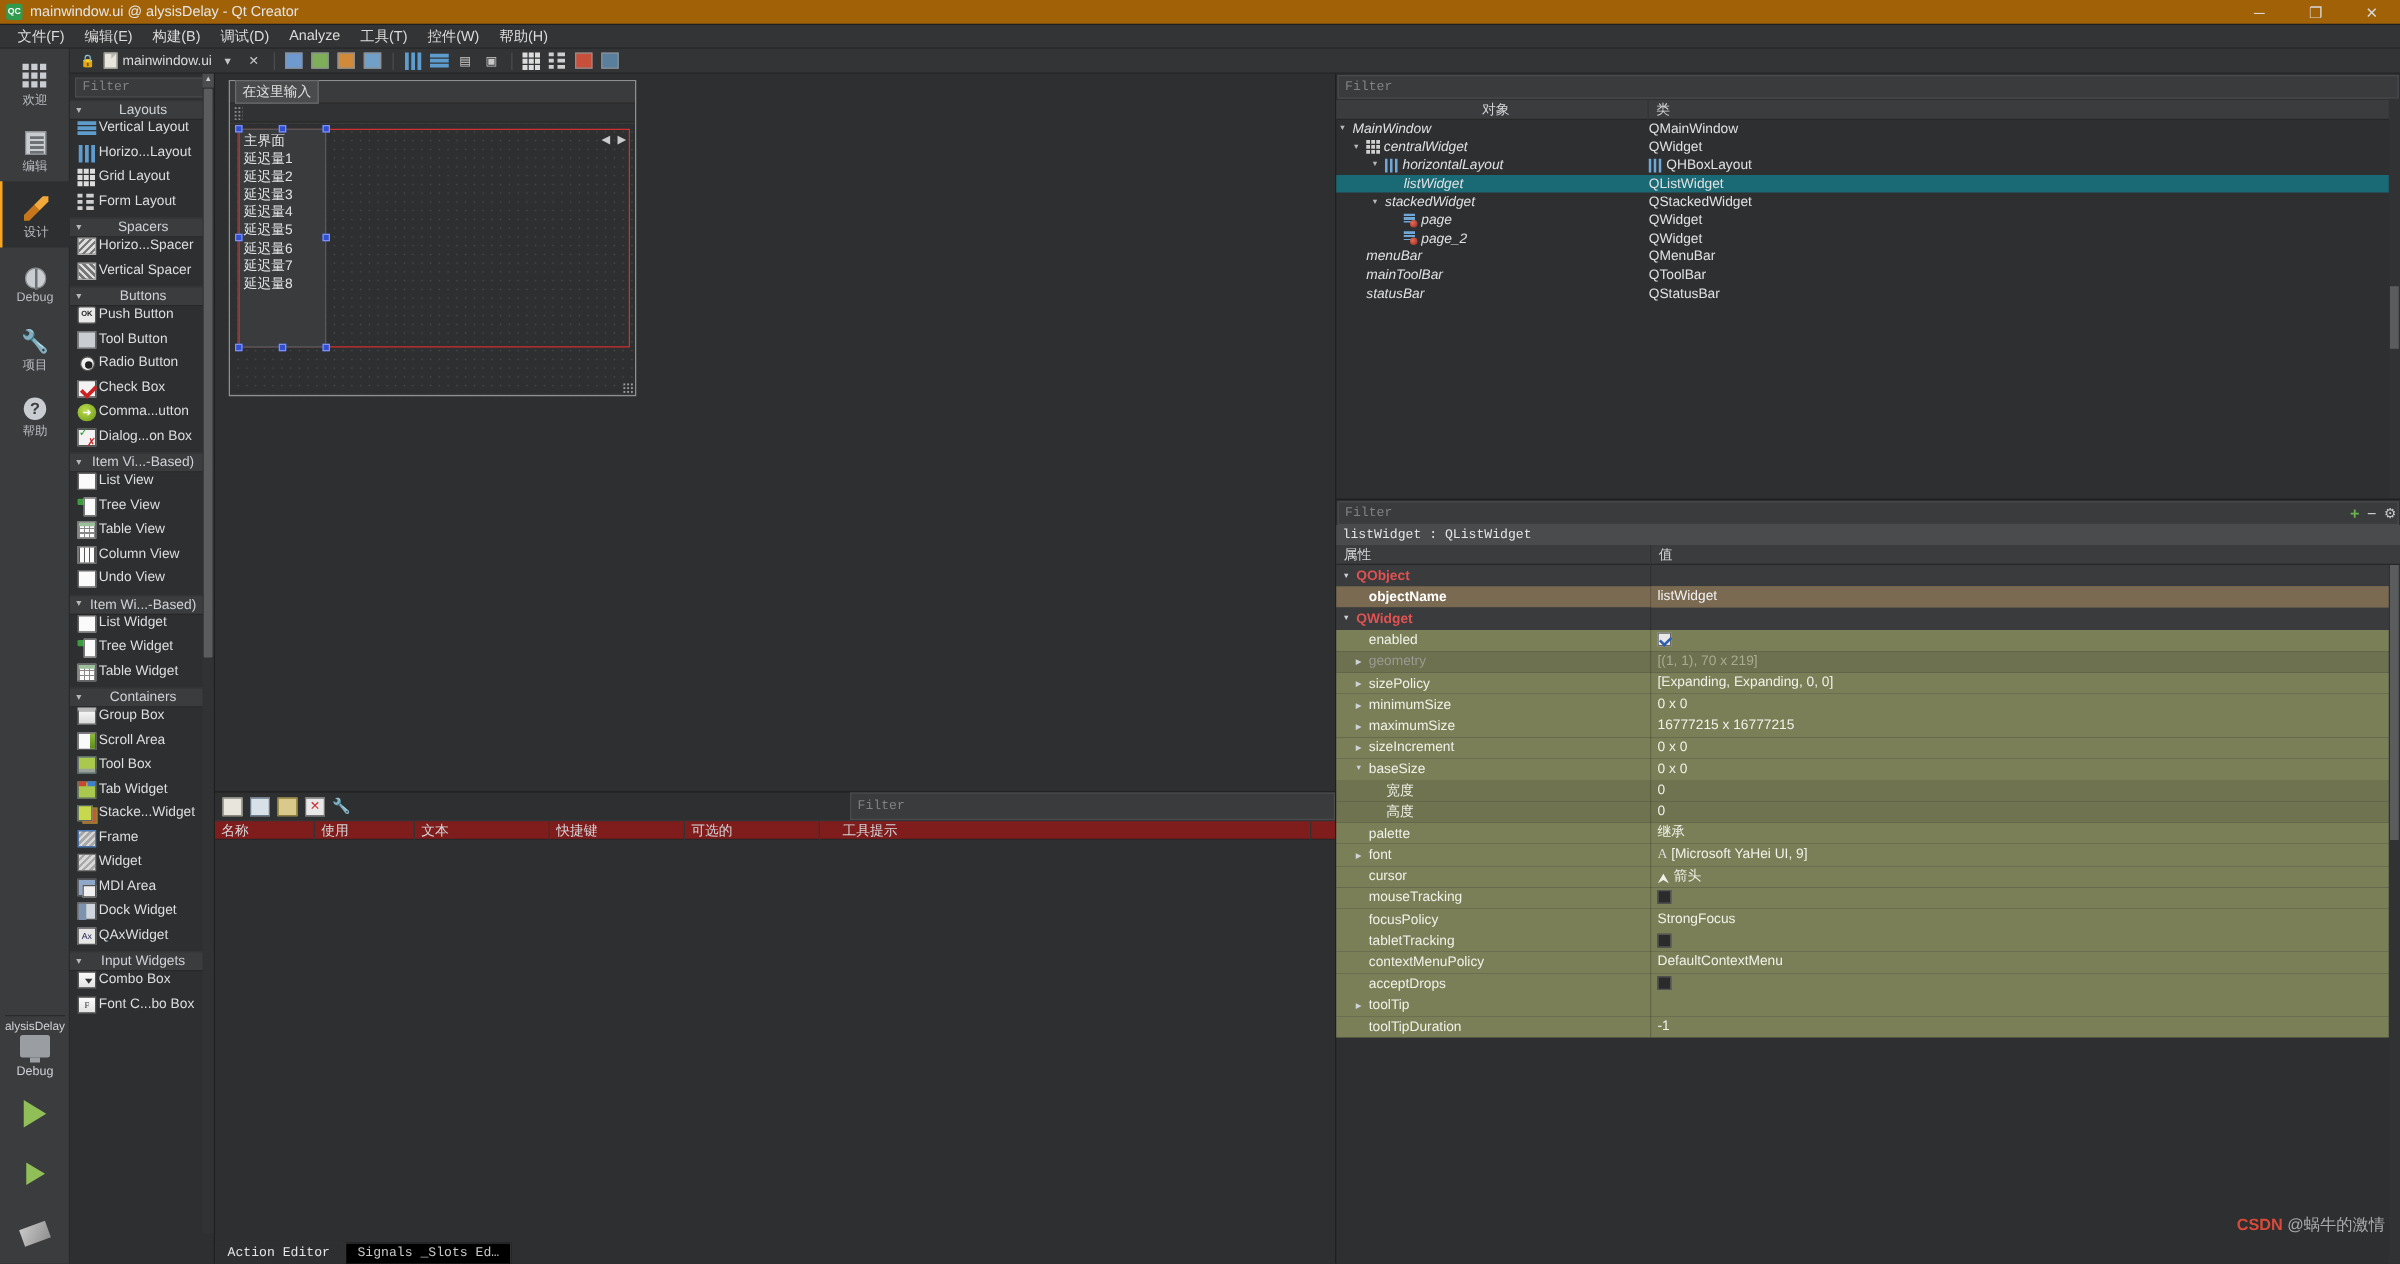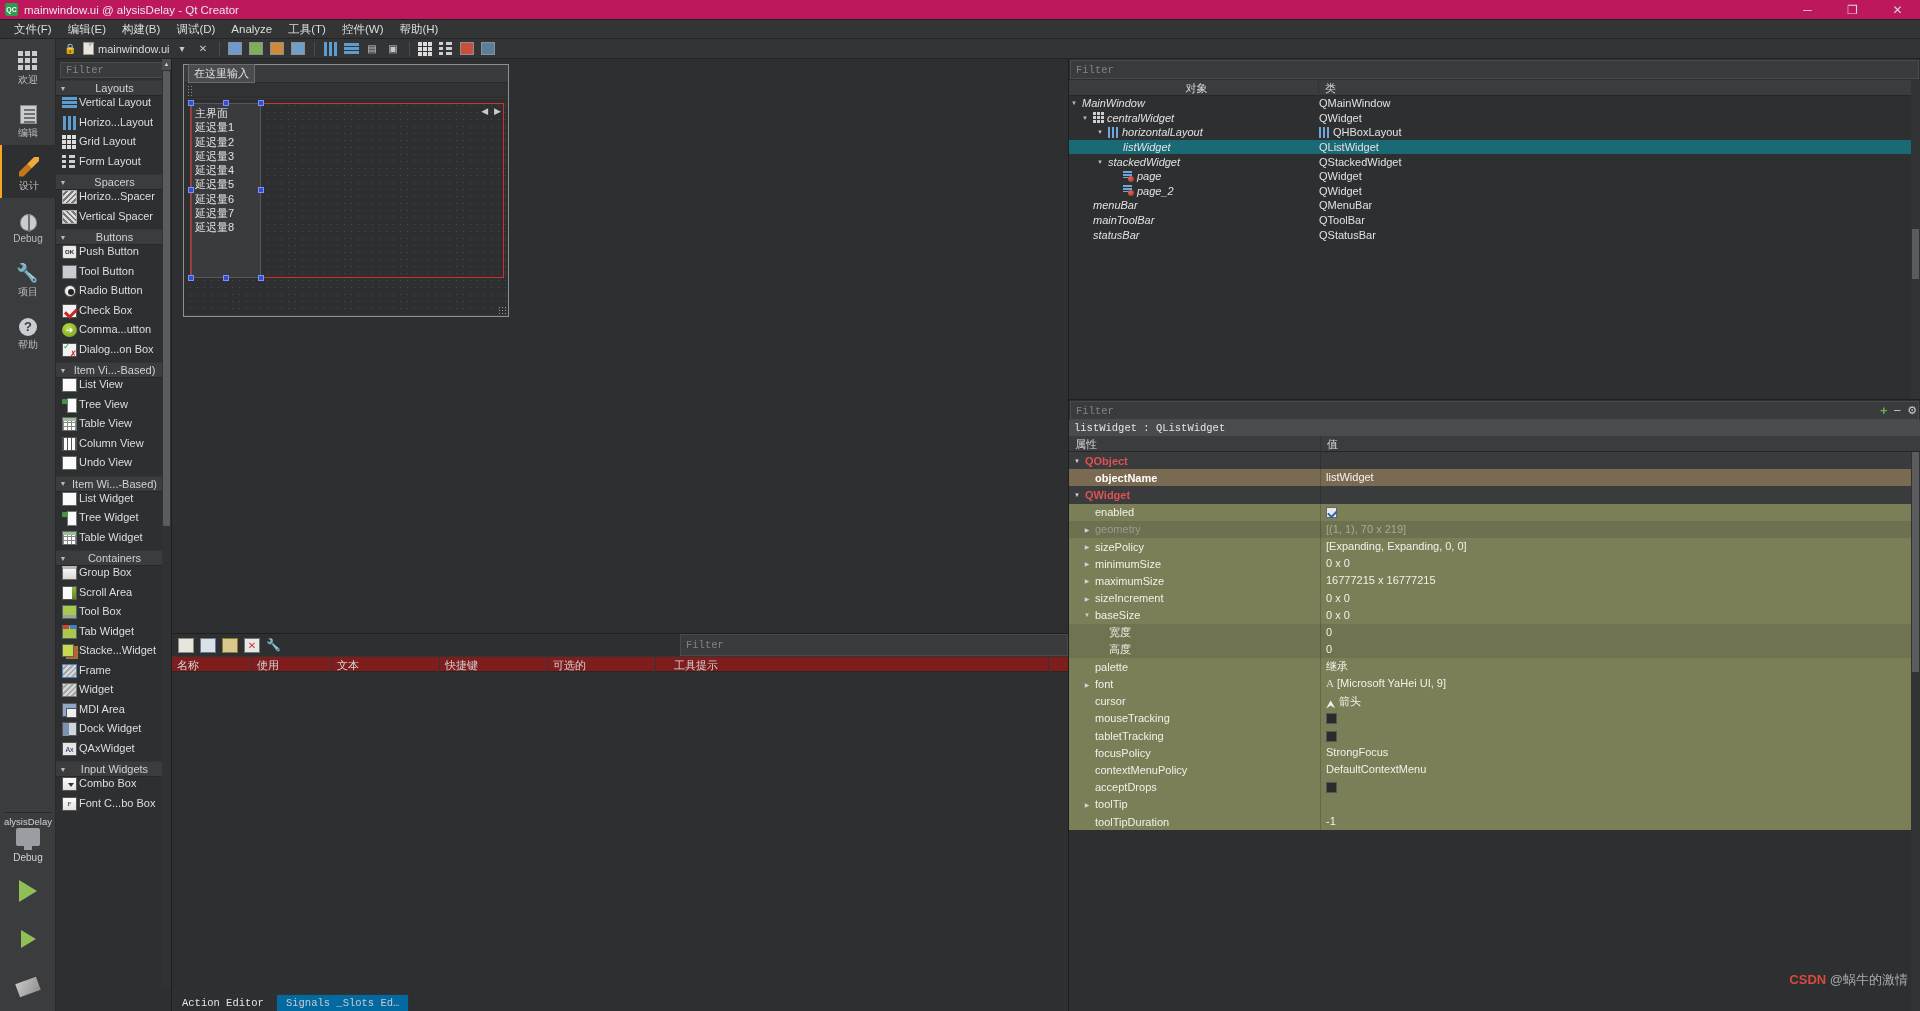--- a/index.html
+++ b/index.html
@@ -9,21 +9,21 @@
     font-family:"Liberation Sans", sans-serif;
     font-size:11px;
     color:#d0d0d0;
     -webkit-font-smoothing:none;
   }
   .app { position:relative; width:1920px; height:1011px; }
 
   
   .titlebar{
     position:absolute; left:0; top:0; width:1920px; height:20px;
-    background:#be185d; display:flex; align-items:center;
+    background:#a16207; display:flex; align-items:center;
     border-bottom:1px solid #1f1f1f;
   }
   .tb-icon{
     width:13px; height:13px; margin-left:5px; margin-right:6px;
     background:#2e9b4f; border-radius:2px; color:#fff;
     font-size:7px; line-height:13px; text-align:center; font-weight:bold;
     font-family:"Liberation Sans", sans-serif;
   }
   .tb-title{ font-size:11.5px; color:#e6e6e6; }
   .tb-btns{ margin-left:auto; display:flex; height:20px; }
@@ -253,21 +253,21 @@
     display:flex;align-items:center;padding-left:5px;color:#808284;
     font-family:"Liberation Mono", monospace; font-size:10.5px;
   }
   .ap-tabs{
     position:absolute; left:0; bottom:0; width:896px; height:18px;
     display:flex; align-items:flex-end;
   }
   .ap-tab{
     height:17px; padding:0 9px; line-height:17px; font-size:10.5px;
     font-family:"Liberation Mono", monospace; color:#c8cacc;
-    background:#0369a1; border:1px solid #313233; border-bottom:none; margin-right:2px;
+    background:#000000; border:1px solid #313233; border-bottom:none; margin-right:2px;
   }
   .ap-tab.active{ background:#2e2f30; color:#e4e6e8;}
 
   
   .objectdock{
     position:absolute; left:1068px; top:59px; width:852px; height:340px;
     background:#2e2f30; border-left:1px solid #1f1f1f;
   }
   .dock-filter{
     height:19px; background:#3a3b3d; border:1px solid #4a4b4d; margin:1px;
@@ -949,30 +949,30 @@
         <div class="prow olive">
           <div class="c1" style="padding-left:12px">
             <span class="pchev"></span>
             <span>mouseTracking</span>
           </div>
           <div class="c2"><span class="vswatch"></span></div>
         </div>
         <div class="prow olive">
           <div class="c1" style="padding-left:12px">
             <span class="pchev"></span>
+            <span>focusPolicy</span>
+          </div>
+          <div class="c2"><span>StrongFocus</span></div>
+        </div>
+        <div class="prow olive">
+          <div class="c1" style="padding-left:12px">
+            <span class="pchev"></span>
             <span>tabletTracking</span>
           </div>
           <div class="c2"><span class="vswatch"></span></div>
-        </div>
-        <div class="prow olive">
-          <div class="c1" style="padding-left:12px">
-            <span class="pchev"></span>
-            <span>focusPolicy</span>
-          </div>
-          <div class="c2"><span>StrongFocus</span></div>
         </div>
         <div class="prow olive">
           <div class="c1" style="padding-left:12px">
             <span class="pchev"></span>
             <span>contextMenuPolicy</span>
           </div>
           <div class="c2"><span>DefaultContextMenu</span></div>
         </div>
         <div class="prow olive">
           <div class="c1" style="padding-left:12px">

